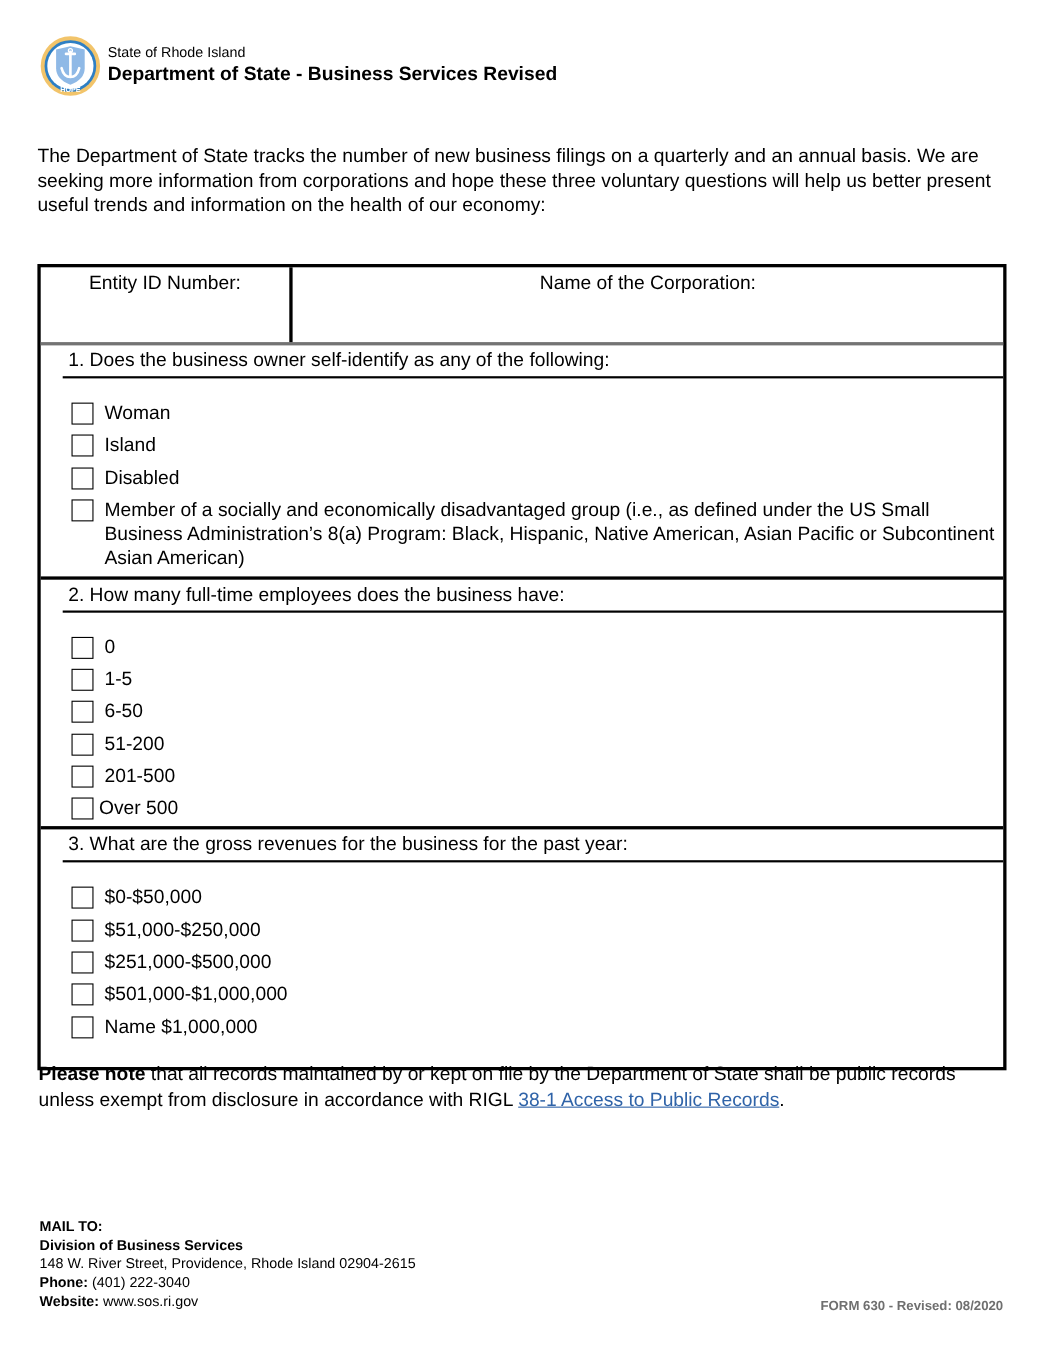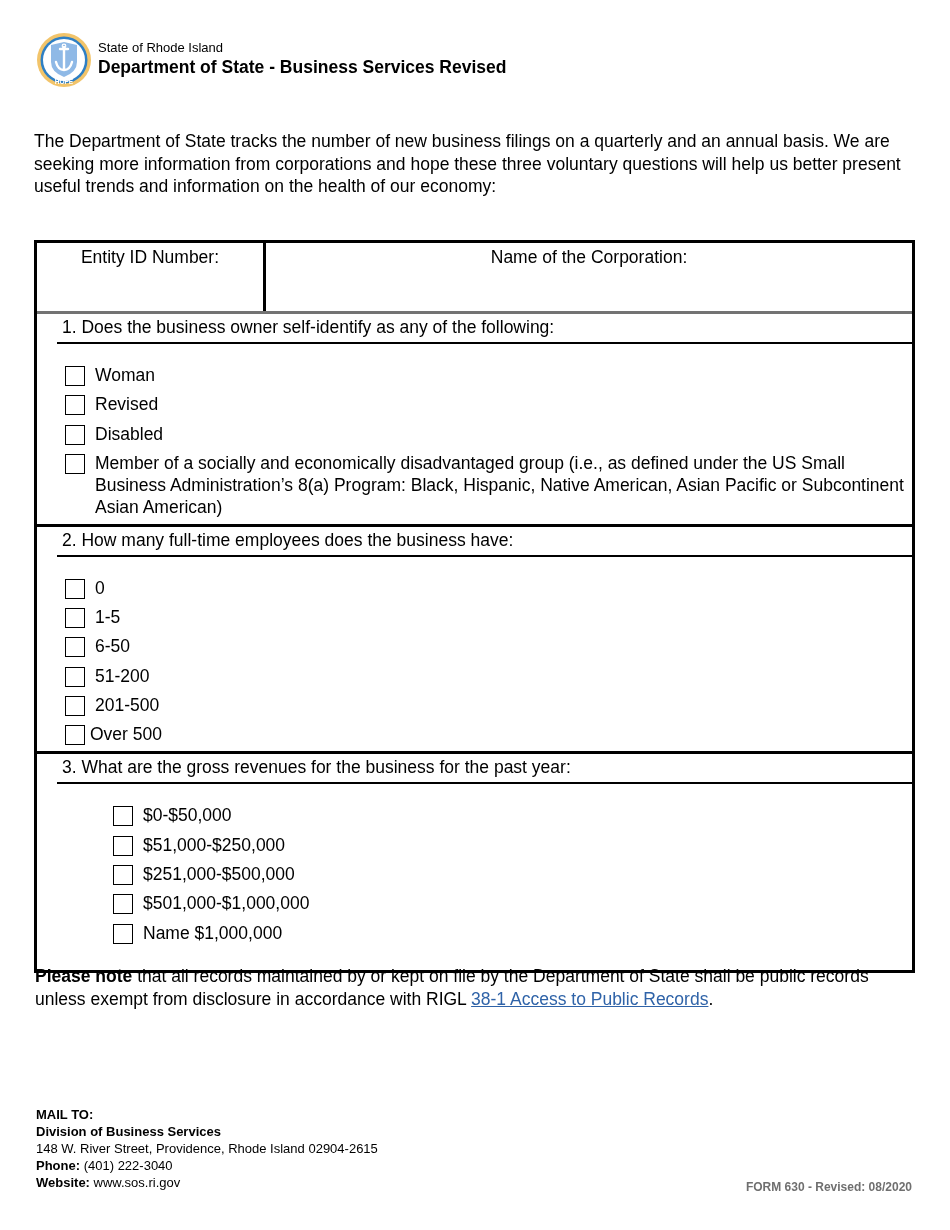--- a/index.html
+++ b/index.html
@@ -13,21 +13,21 @@
   .dept-name { font-size: 17.5px; font-weight: bold; line-height: 22px; }
 
   .intro { position: absolute; left: 34px; top: 130px; width: 890px; font-size: 17.5px; line-height: 22.5px; }
 
   .form-table { position: absolute; left: 34px; top: 240px; width: 875px; border: 3px solid #000; }
   .row-top { display: flex; height: 68px; border-bottom: 3px solid #737373; text-align: center; }
   .cell-entity { width: 214px; border-right: 3px solid #000; padding: 3px 6px; font-size: 17.5px; line-height: 22px; }
   .cell-name { flex: 1; padding: 3px 8px; font-size: 17.5px; line-height: 22px; }
   .q-head { padding: 2px 5px; font-size: 17.5px; line-height: 22px; height: 24px; border-bottom: 2px solid #000; margin-left: 20px; }
   .q-body { padding: 20px 0 6px 28px; border-bottom: 3px solid #000; }
-  .q-body.last { border-bottom: none; padding-bottom: 26px; margin-left: 48px; }
+  .q-body.last { border-bottom: none; padding-bottom: 26px; }
   .opt { display: flex; align-items: flex-start; font-size: 17.5px; line-height: 22px; margin-bottom: 7.3px; }
   .opt:last-child { margin-bottom: 0; }
   .box { width: 20px; height: 20px; border: 1.5px solid #000; box-sizing: border-box; flex-shrink: 0; margin-top: 2px; margin-right: 10px; background: #fff; cursor: pointer; }
   .box.tight { margin-right: 5px; }
   .opt-label { max-width: 810px; }
 
   .note { position: absolute; left: 35px; top: 965px; width: 880px; font-size: 17.5px; line-height: 22.5px; }
   .note b { font-weight: bold; }
   .note a { color: #2f63a8; text-decoration: underline; }
 
@@ -70,21 +70,21 @@
   </div>
 
   <div class="q-head">1. Does the business owner self-identify as any of the following:</div>
   <div class="q-body">
     <div class="opt">
       <span class="box"></span>
       <span class="opt-label">Woman</span>
     </div>
     <div class="opt">
       <span class="box"></span>
-      <span class="opt-label">Revised</span>
+      <span class="opt-label">Island</span>
     </div>
     <div class="opt">
       <span class="box"></span>
       <span class="opt-label">Disabled</span>
     </div>
     <div class="opt">
       <span class="box"></span>
       <span class="opt-label">Member of a socially and economically disadvantaged group (i.e., as defined under the US Small Business Administration’s 8(a) Program:  Black, Hispanic, Native American, Asian Pacific or Subcontinent Asian American)</span>
     </div>
   </div>

